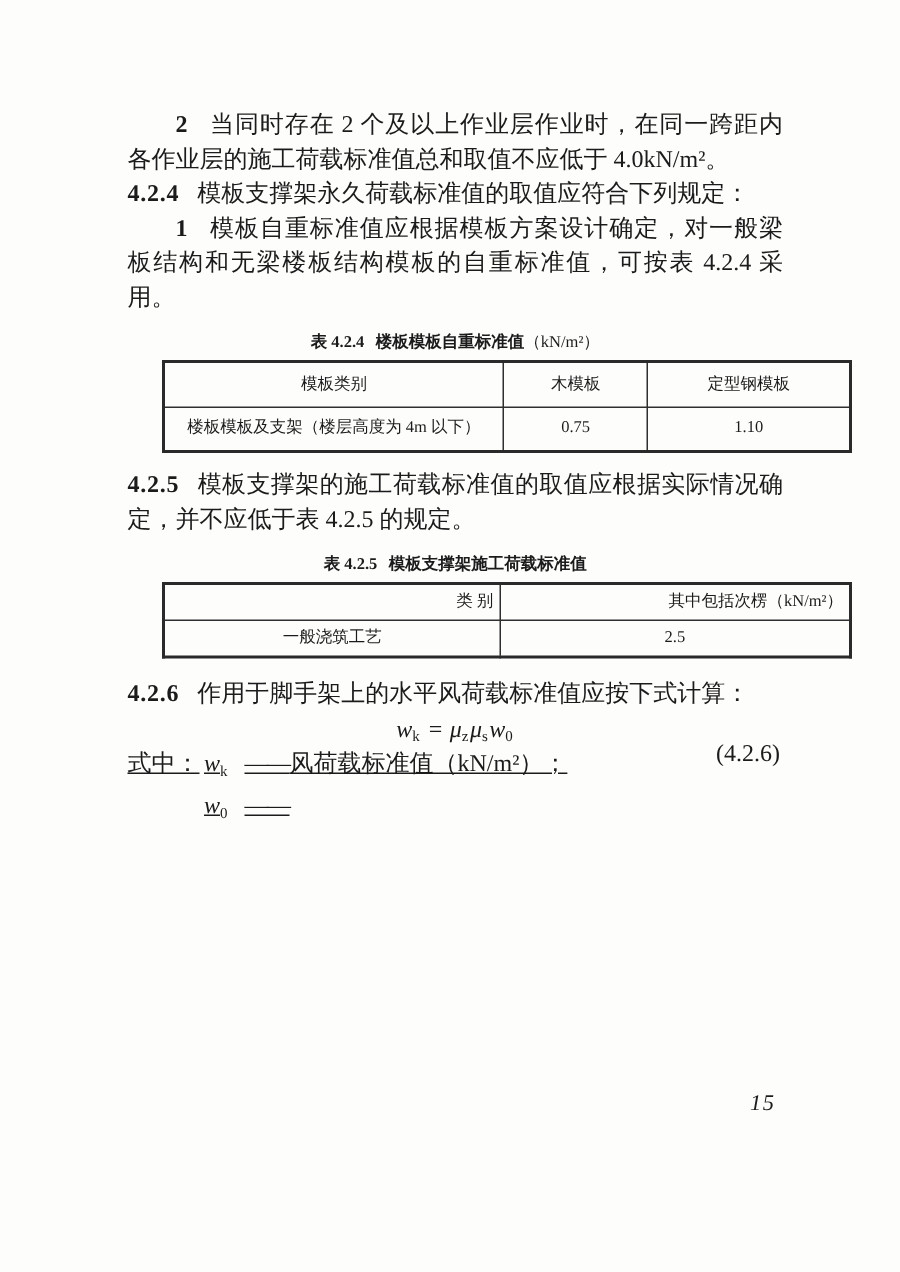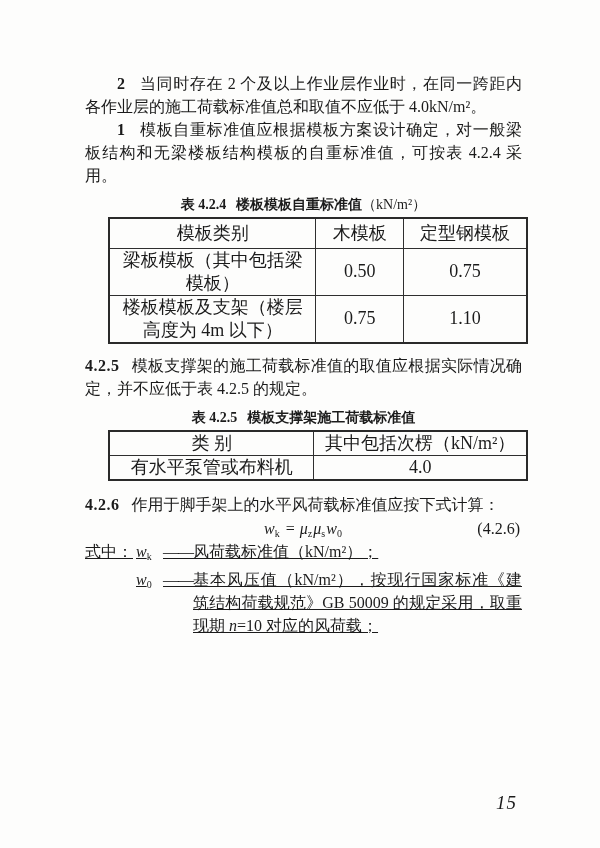--- a/index.html
+++ b/index.html
@@ -35,46 +35,46 @@
     margin-right: 0.75em;
     letter-spacing: 0.5px;
   }
   .item-num {
     font-weight: bold;
     margin-right: 0.9em;
   }
   
   .tbl-caption {
     text-align: center;
-    font-size: 14px;
+    font-size: 11px;
     line-height: 20px;
     margin-top: 8px;
     margin-bottom: 2px;
   }
   .tbl-caption .cap-label,
   .tbl-caption .cap-title { font-weight: bold; }
   .tbl-caption .cap-label { margin-right: 0.7em; }
   .tbl-caption .cap-unit { font-weight: normal; }
   table.doc-table {
     border-collapse: collapse;
-    width: 420px;
+    width: 460px;
     margin-left: 23px;
-    font-size: 18px;
+    font-size: 11px;
     color: #1b1b1b;
     border: 2px solid #2a2a2a;
   }
   table.doc-table td {
     border: 1px solid #2f2f2f;
     text-align: center;
     vertical-align: middle;
     padding: 0 4px;
   }
   table.t424 td { height: 30px; }
   table.t425 td { height: 23px; }
-  table.t425 td.hdr { height: 24px; }
+  table.t425 td.hdr { height: 24px; text-align: right; }
   
   .formula-line {
     position: relative;
     text-align: center;
     margin-top: 1px;
     height: 23px;
   }
   .math-var {
     font-style: italic;
     font-family: "Liberation Serif", "DejaVu Serif", serif;
@@ -82,65 +82,61 @@
   sub.math-sub {
     font-size: 10px;
     font-style: normal;
     vertical-align: -3px;
     margin-right: 1px;
   }
   .eq-op { padding: 0 5px; }
   .eq-number {
     position: absolute;
     right: 2px;
-    top: 0;
+    top: 16px;
     font-style: normal;
   }
   
   .def-row { display: flex; text-align: justify; text-decoration: underline; }
   .def-prefix { flex: none; width: 51px; }
   .def-sym { flex: none; width: 27px; }
   .def-dash { flex: none; letter-spacing: -1px; }
   .def-text { flex: 1; text-align: justify; }
   
   .page-num {
     position: absolute;
-    top: 792px;
+    top: 728px;
     right: 83px;
-    font-size: 19px;
+    font-size: 15px;
     font-style: italic;
     letter-spacing: 1px;
   }
   .spacer-after-t424 { height: 10px; }
   .spacer-after-t425 { height: 12px; }
 </style>
 </head>
 <body>
 
 <div class="page">
   <div class="content">
 
     <p class="body-par"><span class="item-num">2</span><span>当同时存在 2 个及以上作业层作业时，在同一跨距内各作业层的施工荷载标准值总和取值不应低于 4.0kN/m²。</span></p>
 
+    <p class="section-par"><span class="sec-num">4.2.4</span><span>模板支撑架永久荷载标准值的取值应符合下列规定：</span></p>
 
     <p class="body-par"><span class="item-num">1</span><span>模板自重标准值应根据模板方案设计确定，对一般梁板结构和无梁楼板结构模板的自重标准值，可按表 4.2.4 采用。</span></p>
 
     <div class="tbl-caption"><span class="cap-label">表 4.2.4</span><span class="cap-title">楼板模板自重标准值</span><span class="cap-unit">（kN/m²）</span></div>
 
     <table class="doc-table t424">
       <tbody>
           <tr>
         <td style="width:49.5%">模板类别</td>
         <td style="width:21%">木模板</td>
         <td style="width:29.5%">定型钢模板</td>
-      </tr>
-      <tr>
-        <td>梁板模板（其中包括梁模板）</td>
-        <td>0.50</td>
-        <td>0.75</td>
       </tr>
       <tr>
         <td>楼板模板及支架（楼层高度为 4m 以下）</td>
         <td>0.75</td>
         <td>1.10</td>
       </tr>
     </tbody>
       </table>
 
     <div class="spacer-after-t424"></div>
@@ -150,22 +146,22 @@
 
     <div class="tbl-caption"><span class="cap-label">表 4.2.5</span><span class="cap-title">模板支撑架施工荷载标准值</span></div>
 
     <table class="doc-table t425">
       <tbody>
           <tr>
         <td class="hdr" style="width:49%">类  别</td>
         <td class="hdr" style="width:51%">其中包括次楞（kN/m²）</td>
       </tr>
       <tr>
-        <td>有水平泵管或布料机</td>
-        <td>4.0</td>
+        <td>一般浇筑工艺</td>
+        <td>2.5</td>
       </tr>
     </tbody>
       </table>
 
     <div class="spacer-after-t425"></div>
 
     <p class="section-par"><span class="sec-num">4.2.6</span><span>作用于脚手架上的水平风荷载标准值应按下式计算：</span></p>
 
     <div class="formula-line">
       <span><span class="math-var">w</span><sub class="math-sub">k</sub><span class="eq-op">=</span><span class="math-var">μ</span><sub class="math-sub">z</sub><span class="math-var">μ</span><sub class="math-sub">s</sub><span class="math-var">w</span><sub class="math-sub">0</sub></span>
@@ -176,19 +172,18 @@
       <span class="def-prefix">式中：</span>
       <span class="def-sym"><span class="math-var">w</span><sub class="math-sub">k</sub></span>
       <span class="def-dash">——</span>
       <div class="def-text">风荷载标准值（kN/m²）；</div>
     </div>
 
     <div class="def-row">
       <span class="def-prefix"></span>
       <span class="def-sym"><span class="math-var">w</span><sub class="math-sub">0</sub></span>
       <span class="def-dash">——</span>
-      <div class="def-text"><span>基本风压值（kN/m²），按现行国家标准《建筑结构荷载规范》GB 50009 的规定采用，取重现期 </span><span class="math-var">n</span><span>=10 对应的风荷载；</span></div>
     </div>
 
   </div>
 
   <div class="page-num">15</div>
 </div>
 
 </body></html>

